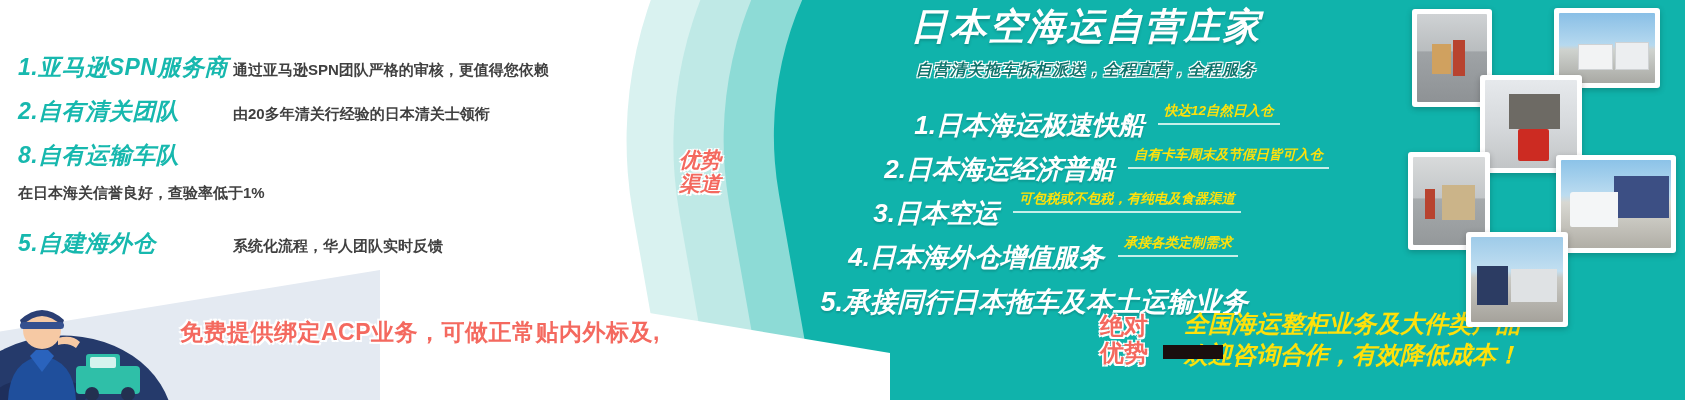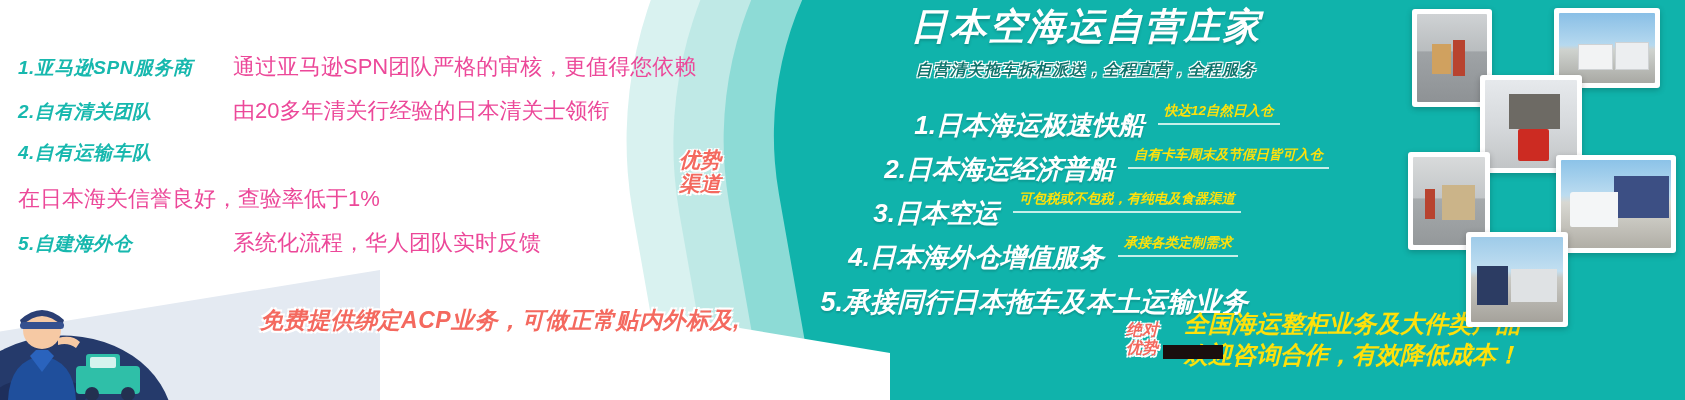--- a/index.html
+++ b/index.html
@@ -69,28 +69,28 @@
     width:300px;height:110px;
     background:#ffffff;
     clip-path:polygon(0 0,100% 46%,100% 100%,0 100%);
   }
 
   
   .left-col{position:absolute;left:18px;top:52px;width:680px;}
   .l-row{display:flex;align-items:baseline;height:44px;}
   .l-title{
     color:#17b8ae;
-    font-size:19px;font-weight:bold;font-style:italic;
+    font-size:23px;font-weight:bold;font-style:italic;
     letter-spacing:.5px;
     width:215px;flex:0 0 215px;
     white-space:nowrap;
   }
   .l-desc{
-    color:#ec4899;
-    font-size:22px;font-weight:normal;
+    color:#404040;
+    font-size:15px;font-weight:bold;
     white-space:nowrap;
   }
 
   
   .center-col{position:absolute;left:736px;top:2px;width:640px;}
   .headline{
     text-align:center;
     color:#ffffff;
     font-size:37px;font-weight:bold;font-style:italic;
     letter-spacing:2px;
@@ -136,39 +136,39 @@
     color:#f4695f;
     font-size:21px;font-weight:bold;font-style:italic;
     line-height:1.12;
     text-align:center;
     text-shadow:1.5px 1.5px 0 #ffffff,-1.5px -1.5px 0 #ffffff,1.5px -1.5px 0 #ffffff,-1.5px 1.5px 0 #ffffff;
   }
   #badge-advantage{left:668px;top:148px;width:64px;}
 
   
   .promo-left{
-    position:absolute;left:180px;top:304px;width:560px;
-    text-align:right;
+    position:absolute;left:180px;top:316px;width:560px;
+    text-align:left;
     color:#f4695f;
-    font-size:23px;font-weight:bold;font-style:italic;
+    font-size:23px;font-weight:bold;
     line-height:1.42;
     letter-spacing:.5px;
     text-shadow:1.8px 1.8px 0 #ffffff,-1.8px -1.8px 0 #ffffff,1.8px -1.8px 0 #ffffff,-1.8px 1.8px 0 #ffffff;
   }
   .promo-left .pl-2{display:block;}
 
   
   .promo-right{
     position:absolute;left:1100px;top:308px;
     display:flex;align-items:center;
   }
   .pr-badge{
     color:#f4695f;
-    font-size:16px;font-weight:bold;font-style:italic;
-    line-height:1.15;text-align:right;width:58px;
+    font-size:24px;font-weight:bold;
+    line-height:1.15;text-align:left;width:58px;
     text-shadow:1.5px 1.5px 0 #ffffff,-1.5px -1.5px 0 #ffffff,1.5px -1.5px 0 #ffffff,-1.5px 1.5px 0 #ffffff;
   }
   .pr-text{
     margin-left:26px;
     color:#ffe10a;
     font-size:24px;font-weight:bold;font-style:italic;
     line-height:1.3;
     white-space:nowrap;
   }
   .black-bar{
@@ -248,21 +248,21 @@
       <div class="l-title">1.亚马逊SPN服务商</div>
       <div class="l-desc">通过亚马逊SPN团队严格的审核，更值得您依赖</div>
     </div>
 
     <div class="l-row">
       <div class="l-title">2.自有清关团队</div>
       <div class="l-desc">由20多年清关行经验的日本清关士领衔</div>
     </div>
 
     <div class="l-row">
-      <div class="l-title">4.自有运输车队</div>
+      <div class="l-title">8.自有运输车队</div>
     </div>
 
     <div class="l-row">
       <div class="l-desc">在日本海关信誉良好，查验率低于1%</div>
     </div>
 
     <div class="l-row">
       <div class="l-title">5.自建海外仓</div>
       <div class="l-desc">系统化流程，华人团队实时反馈</div>
     </div>

